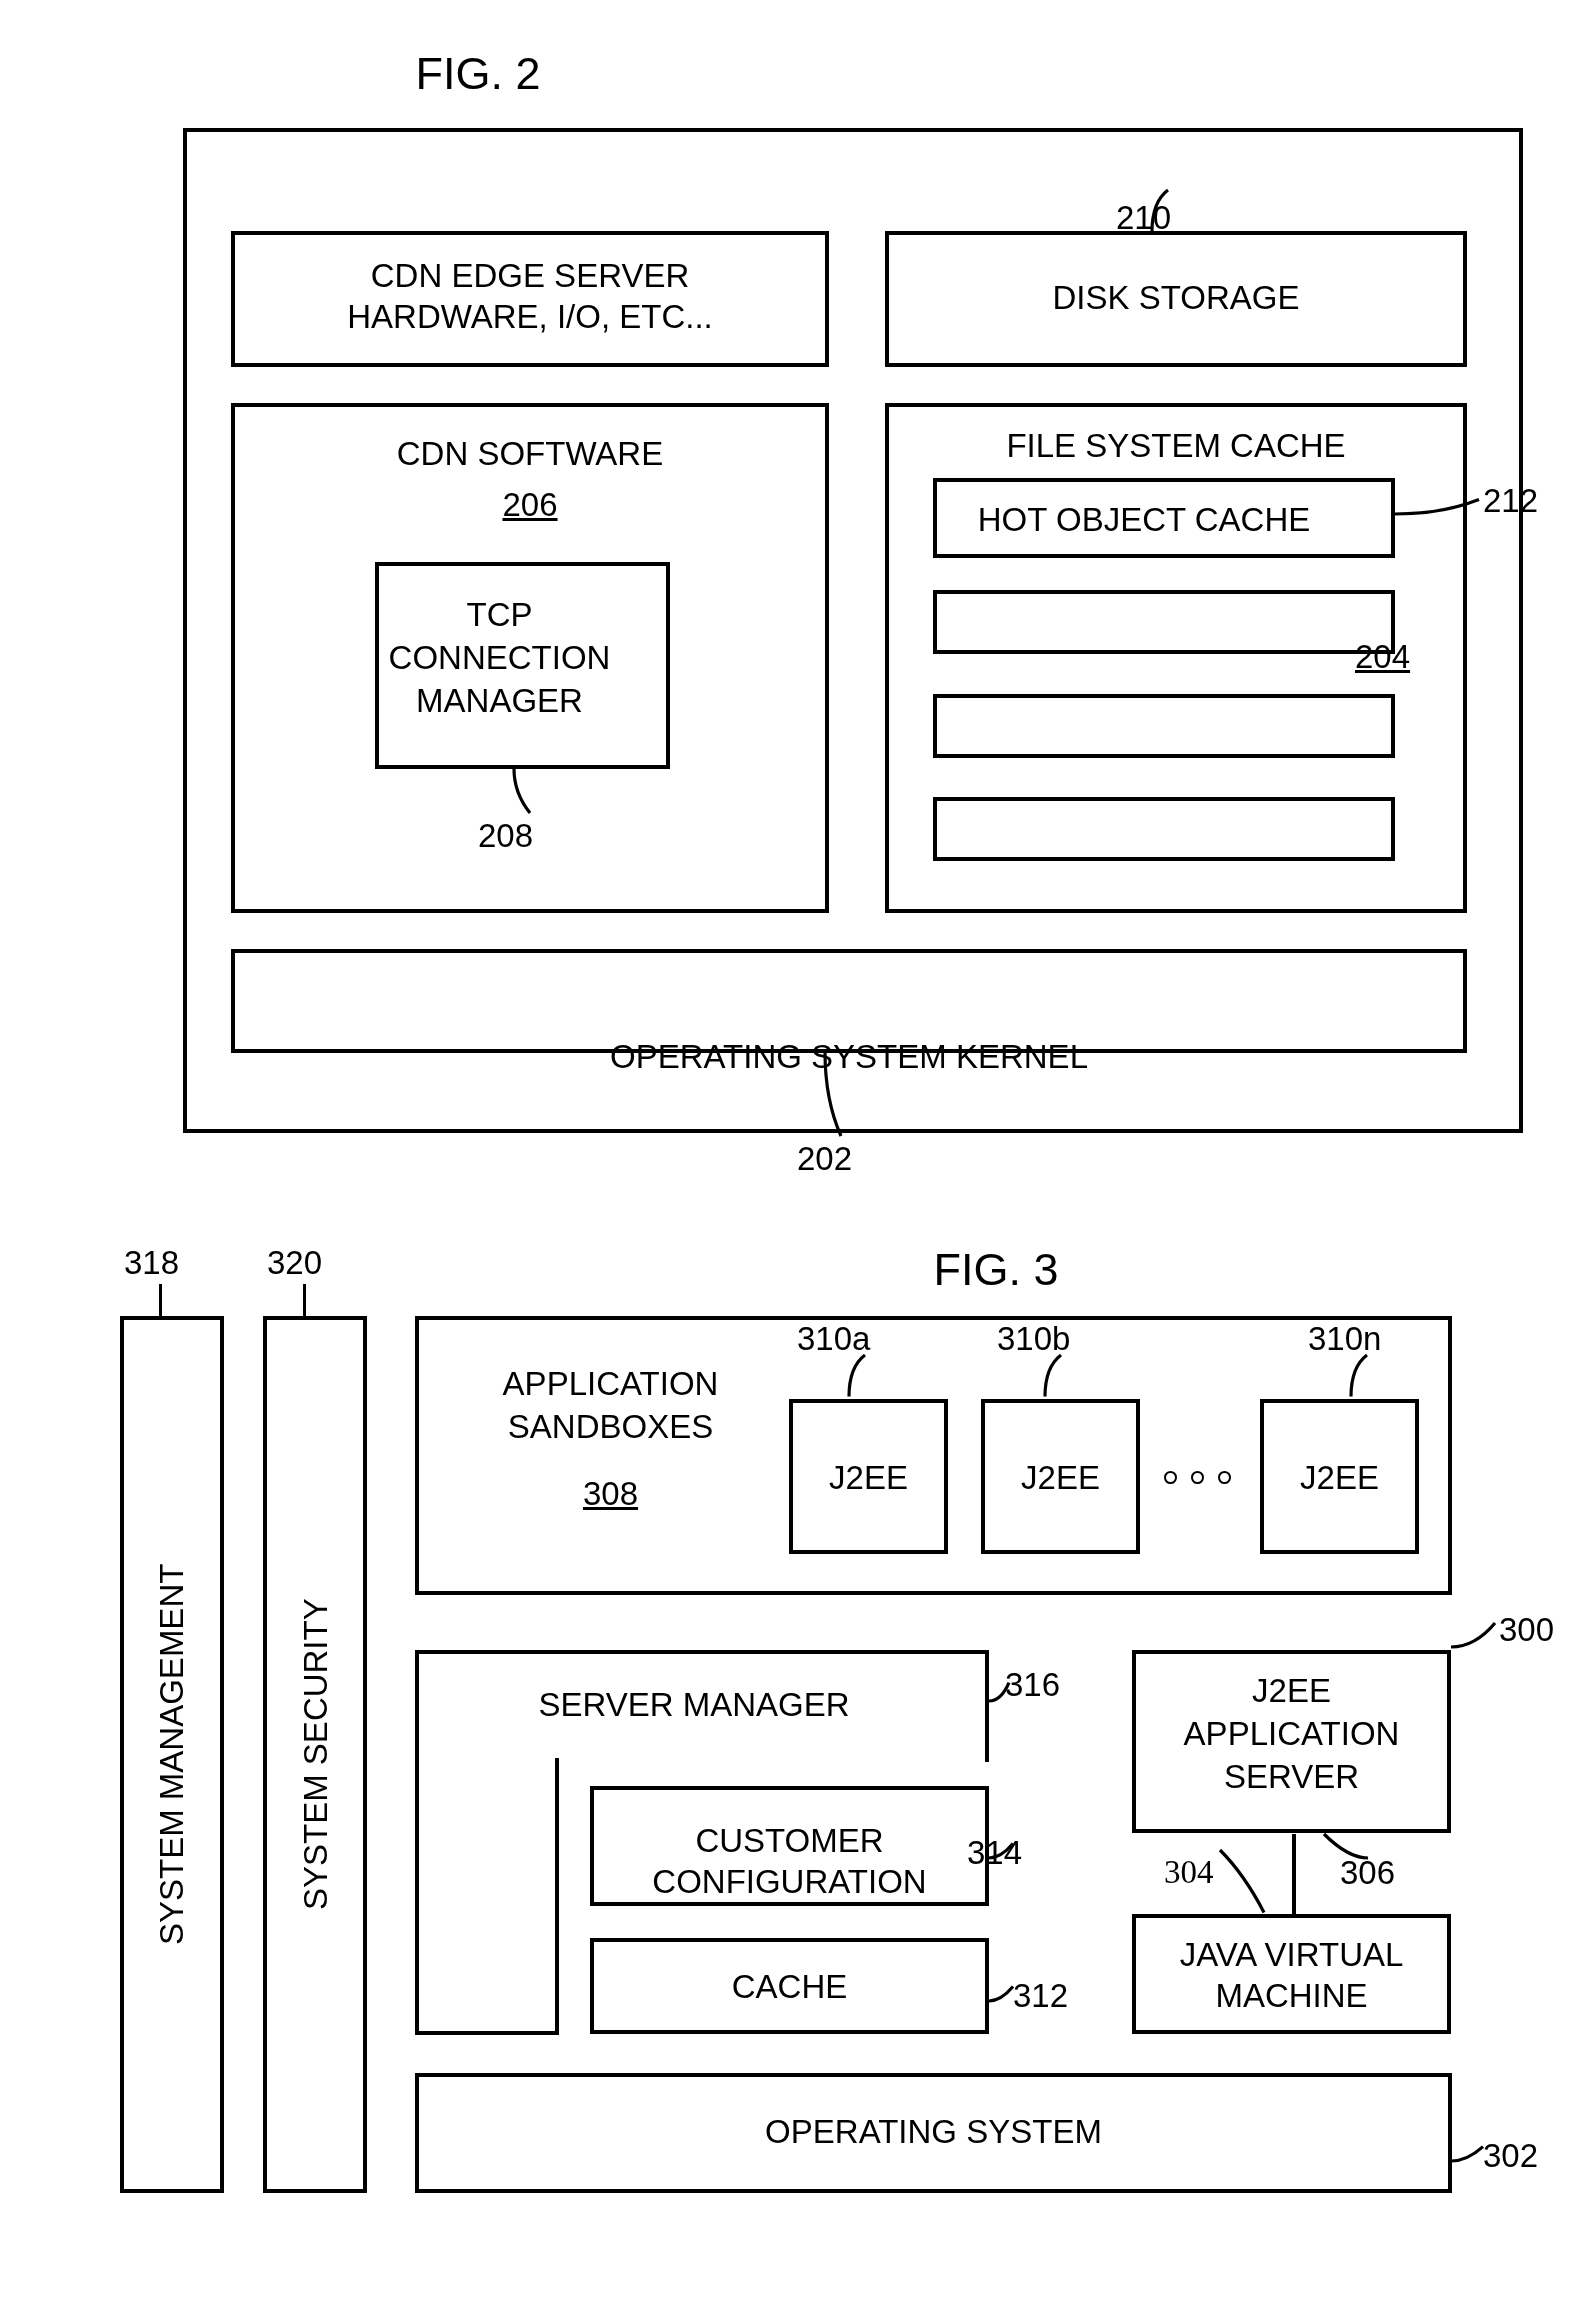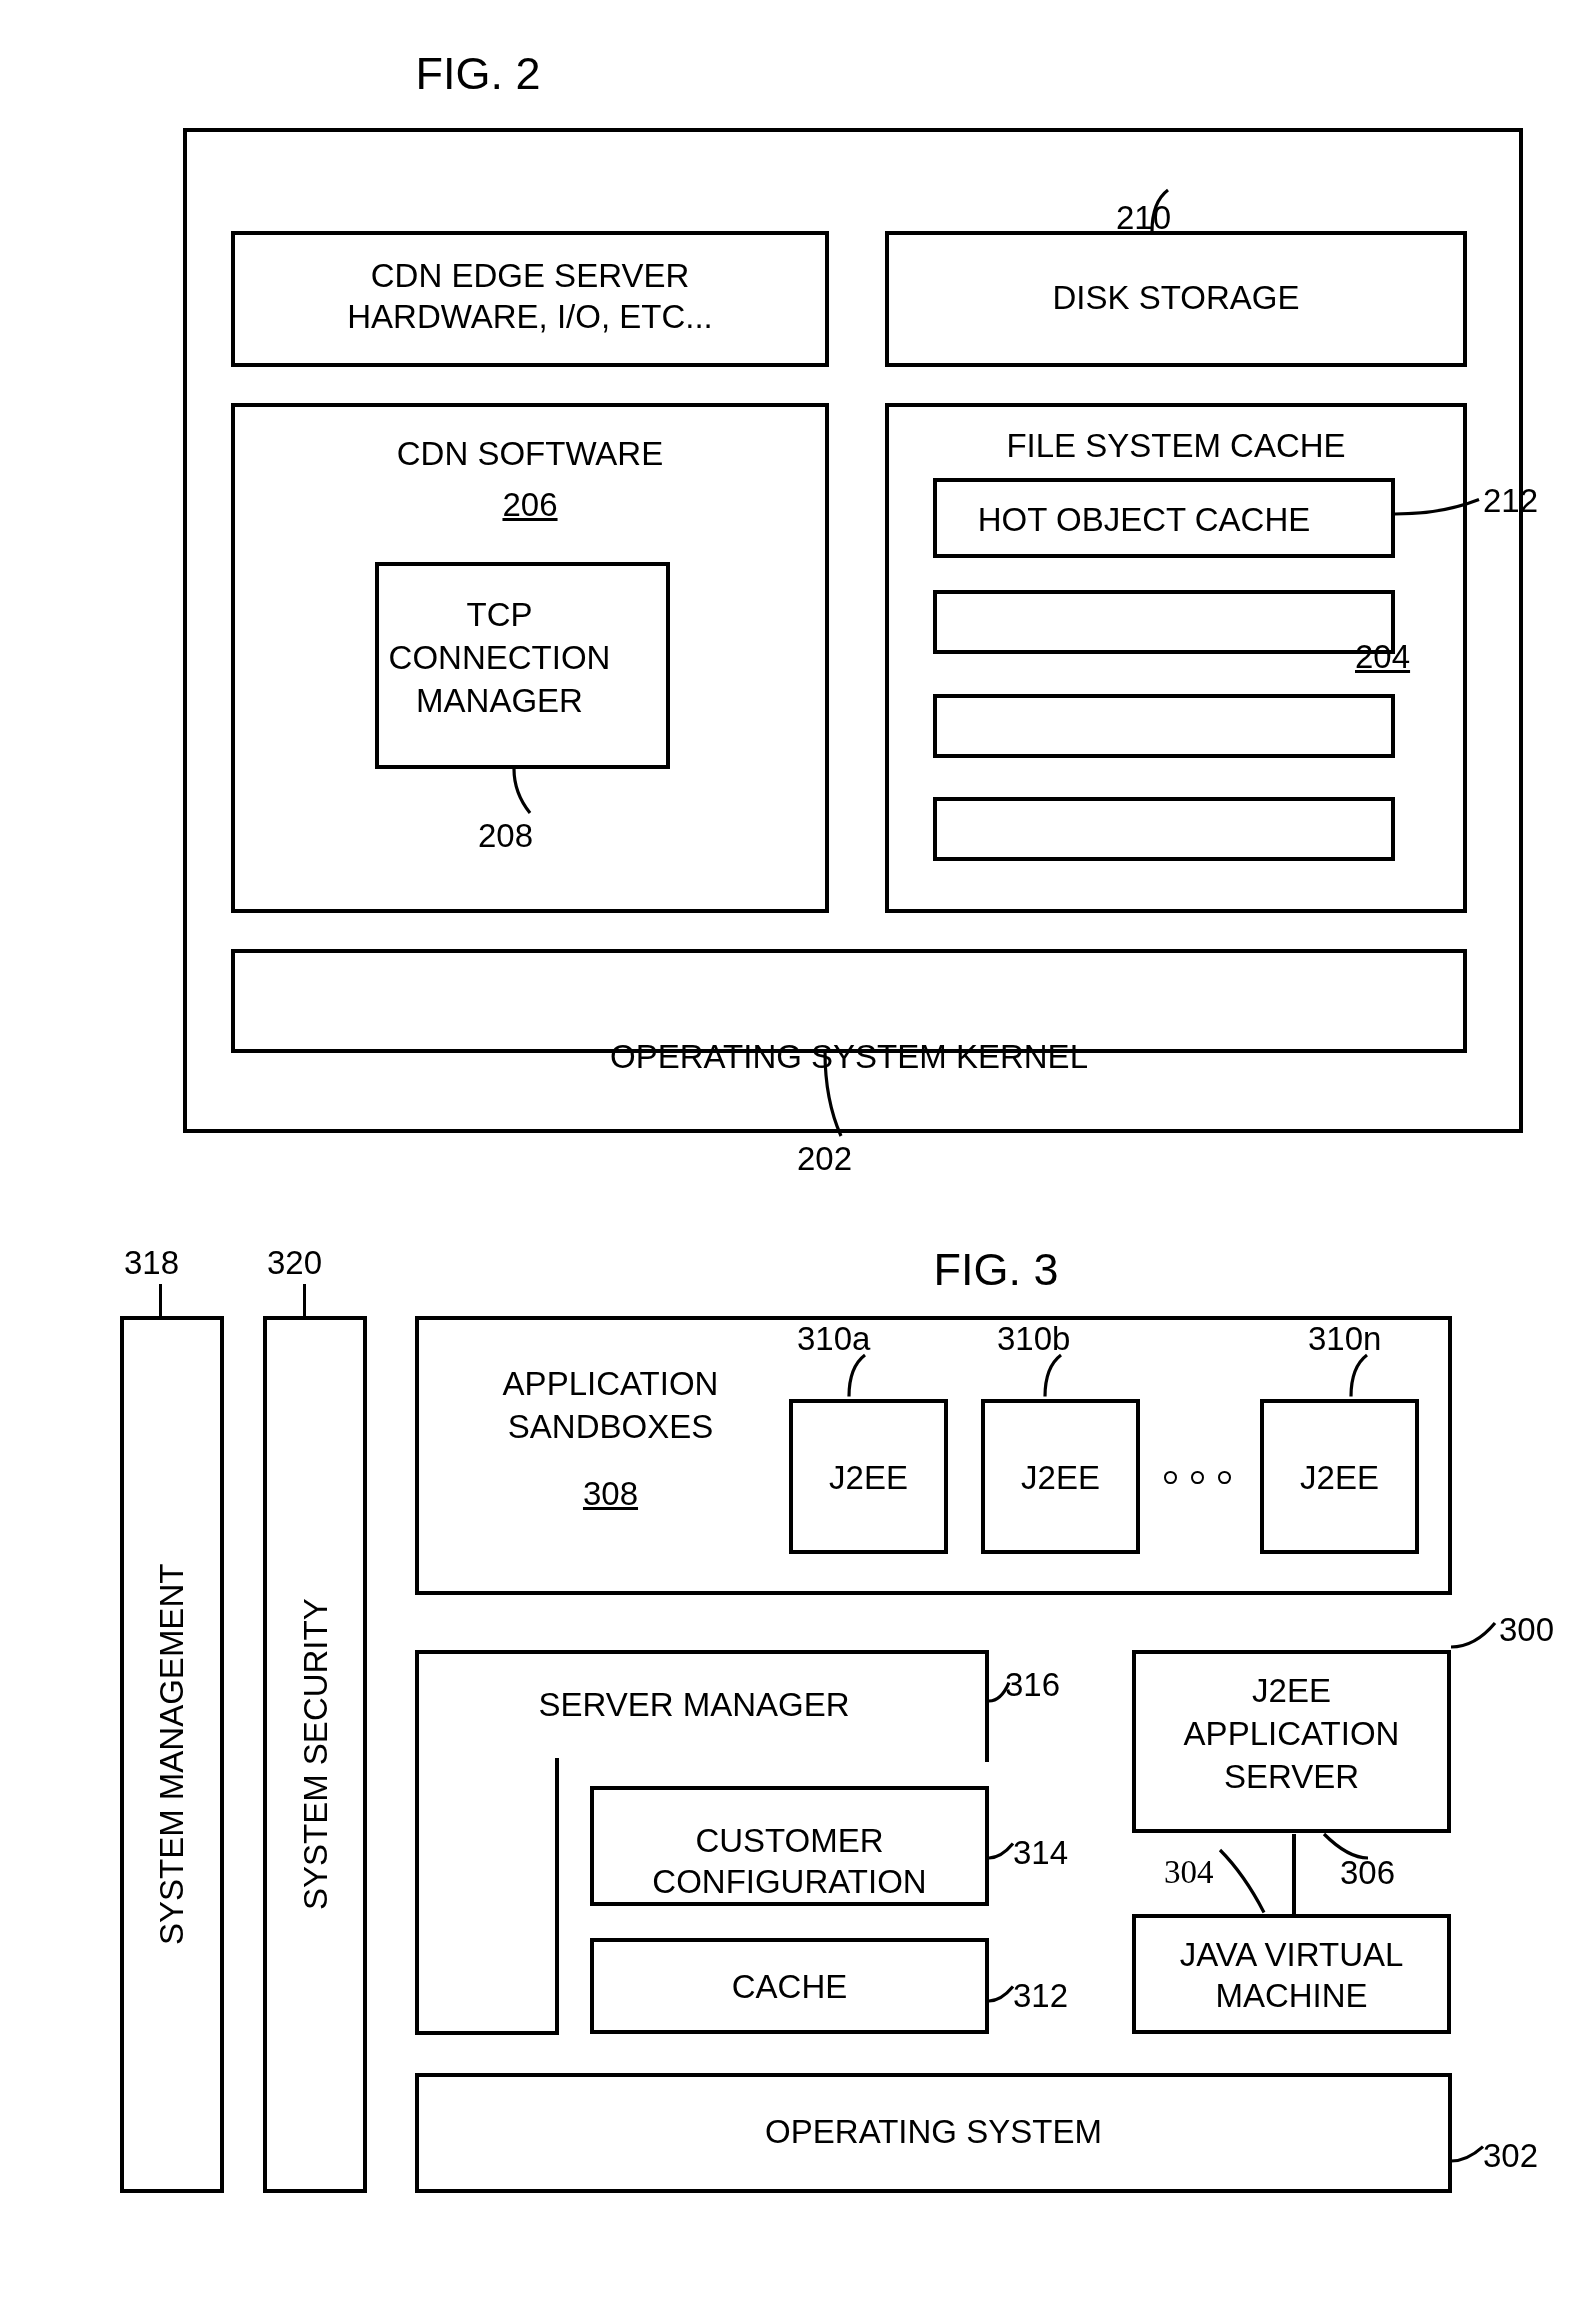--- a/index.html
+++ b/index.html
@@ -178,21 +178,21 @@
     <path d="M0 0 Q30 30 55 30" stroke="#000" stroke-width="4" fill="none"></path>
   </svg>
 <div class="callout" style="left:1164px; top:1854px;font-family:Liberation Serif, serif;">304</div>
 <svg class="lead" style="left:1220px; top:1850px;" width="48" height="64" viewBox="0 0 60 80">
     <path d="M0 0 Q30 30 55 78" stroke="#000" stroke-width="4" fill="none"></path>
   </svg>
 
 <div class="box" style="left:590px; top:1786px; width:399px; height:120px;"></div>
 <div class="label" style="left:590px; top:1820px; width:399px; white-space:pre-line; line-height:1.25;">CUSTOMER
 CONFIGURATION</div>
-<div class="callout" style="left:1013px; top:1834px;">314</div>
+<div class="callout" style="left:967px; top:1834px;">314</div>
 <svg class="lead" style="left:989px; top:1842px;" width="28" height="20" viewBox="0 0 35 25">
     <path d="M0 20 Q15 20 30 2" stroke="#000" stroke-width="4" fill="none"></path>
   </svg>
 
 <div class="box" style="left:590px; top:1938px; width:399px; height:96px;"></div>
 <div class="label" style="left:590px; top:1968px; width:399px;">CACHE</div>
 <div class="callout" style="left:1013px; top:1977px;">312</div>
 <svg class="lead" style="left:989px; top:1985px;" width="28" height="20" viewBox="0 0 35 25">
     <path d="M0 20 Q15 20 30 2" stroke="#000" stroke-width="4" fill="none"></path>
   </svg>

